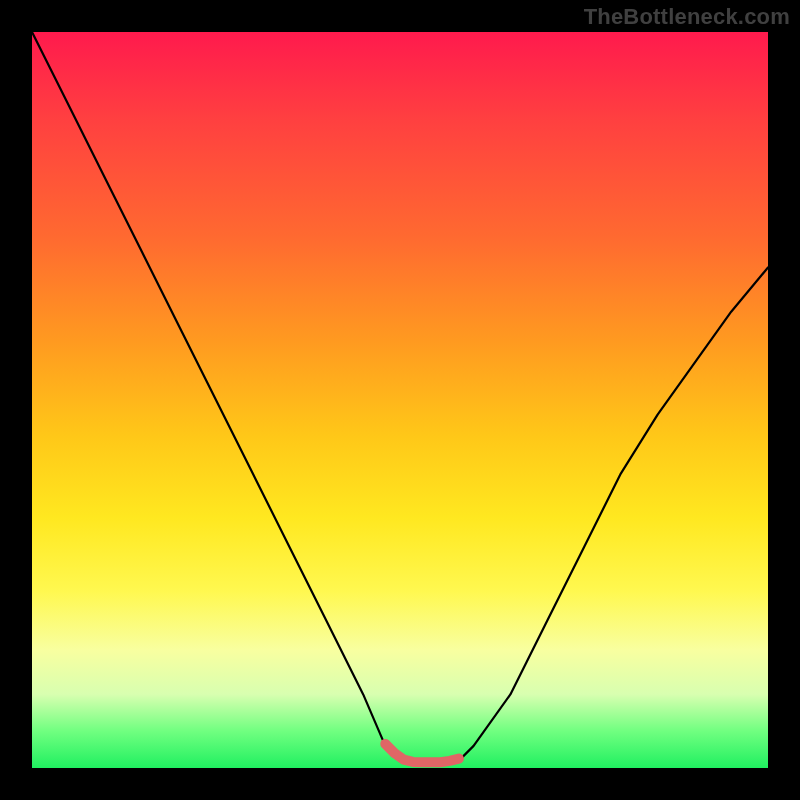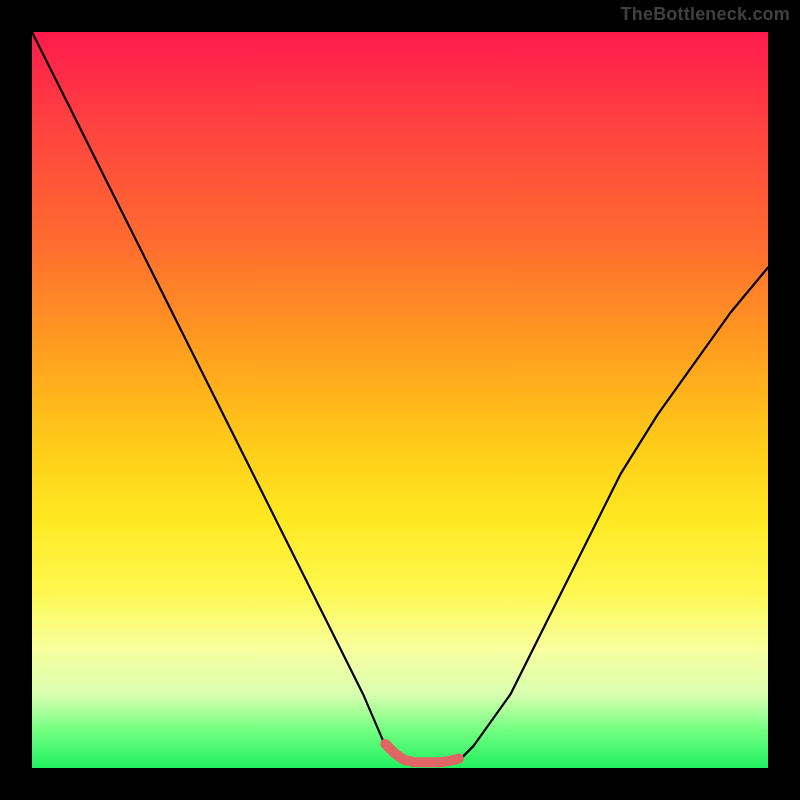--- a/index.html
+++ b/index.html
@@ -36,21 +36,21 @@
       #f8ffa0 84%,
       #d8ffb0 90%,
       #70ff80 95%,
       #20f060 100%);
   }
   .watermark {
     position: absolute;
     top: 4px;
     right: 10px;
     color: #404040;
-    font-size: 18px;
+    font-size: 22px;
     font-weight: 600;
     letter-spacing: 0.2px;
     font-family: Arial, Helvetica, sans-serif;
   }
   svg.curve {
     position: absolute;
     top: 0;
     left: 0;
     width: 736px;
     height: 736px;

